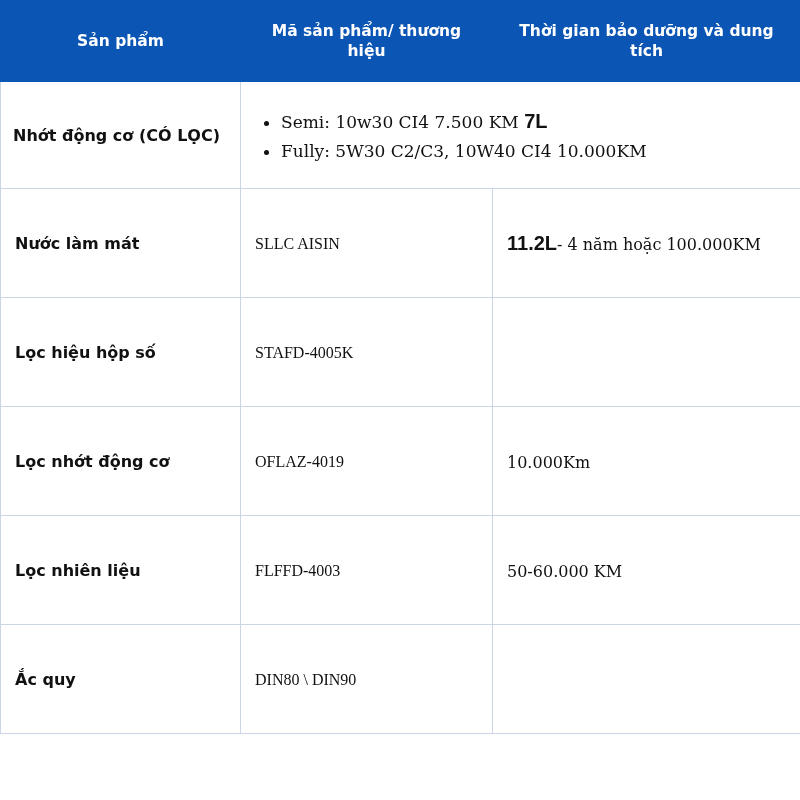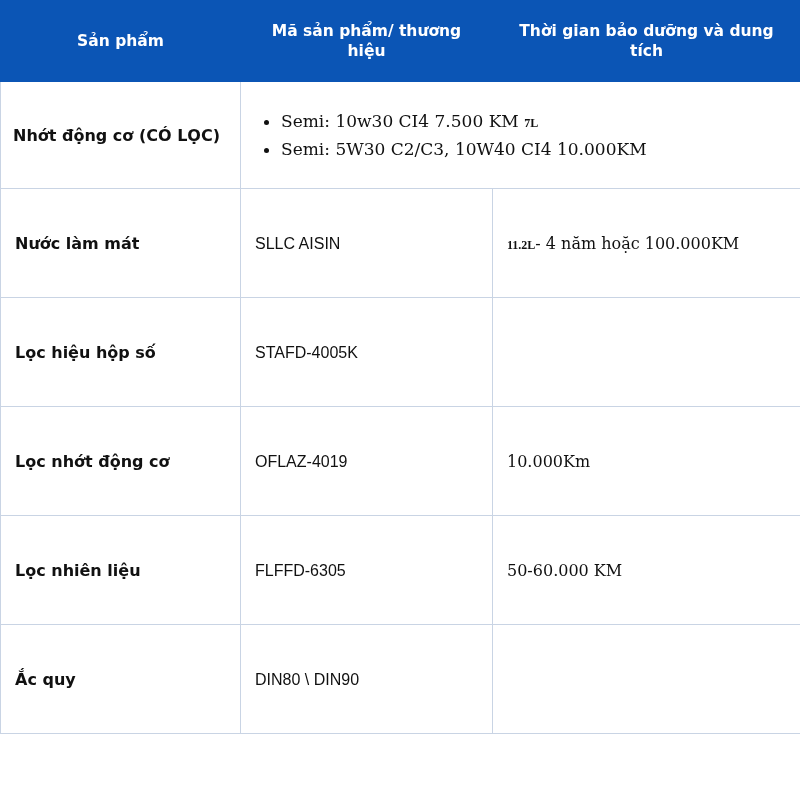--- a/index.html
+++ b/index.html
@@ -81,21 +81,21 @@
     background: #eef4fc;
     font-weight: 700;
     font-size: 16px;
     padding: 14px 10px 14px 12px;
     color: #000000;
     margin-left: 36px;
   }
 
   td.code {
     padding: 14px 10px 14px 14px;
-    font-family: Liberation Sans, sans-serif;
+    font-family: Liberation Serif, serif;
     font-size: 17px;
     background: transparent;
   }
 
   td.note {
     padding: 14px 10px 14px 14px;
     font-family: "DejaVu Serif", serif;
     font-size: 17px;
     background: transparent;
   }
@@ -106,21 +106,21 @@
   }
 
   td.bullets ul {
     margin: 0;
     padding-left: 34px;
     font-family: "DejaVu Serif", serif;
     font-size: 17px;
   }
   td.bullets li { margin: 3px 0; white-space: nowrap; }
 
-  .b { font-weight: 700; font-family: Liberation Serif, serif; font-size: 12px; }
+  .b { font-weight: 700; font-family: Liberation Sans, sans-serif; font-size: 20px; }
 
   tr.r-oil td { height: 78px; }
   tr.r-std td { height: 80px; padding-left: 14px; }
 </style>
 </head>
 <body>
 
 <div id="sheet">
 
   <div class="watermark-layer">
@@ -159,21 +159,21 @@
         <th>Mã sản phẩm/ thương hiệu</th>
         <th>Thời gian bảo dưỡng và dung tích</th>
       </tr>
     </thead>
     <tbody>
       <tr class="r-oil">
         <td class="label">Nhớt động cơ (CÓ LỌC)</td>
         <td class="bullets" colspan="2">
           <ul>
             <li><span>Semi: 10w30 CI4 7.500 KM </span><span class="b">7L</span></li>
-            <li><span>Semi: 5W30 C2/C3, 10W40 CI4 10.000KM</span></li>
+            <li><span>Fully: 5W30 C2/C3, 10W40 CI4 10.000KM</span></li>
           </ul>
         </td>
       </tr>
 
       <tr class="r-std">
         <td class="label">Nước làm mát</td>
         <td class="code">SLLC AISIN</td>
         <td class="note"><span class="b">11.2L</span><span>- 4 năm hoặc 100.000KM</span></td>
       </tr>
 
@@ -185,21 +185,21 @@
       </tr>
 
       <tr class="r-std">
         <td class="label">Lọc nhớt động cơ</td>
         <td class="code">OFLAZ-4019</td>
         <td class="note"><span class="b"></span><span>10.000Km</span></td>
       </tr>
 
       <tr class="r-std">
         <td class="label">Lọc nhiên liệu</td>
-        <td class="code">FLFFD-6305</td>
+        <td class="code">FLFFD-4003</td>
         <td class="note"><span class="b"></span><span>50-60.000 KM</span></td>
       </tr>
 
       <tr class="r-std">
         <td class="label">Ắc quy</td>
         <td class="code">DIN80 \ DIN90</td>
         <td class="note"><span class="b"></span><span></span></td>
       </tr>
 
     </tbody>

